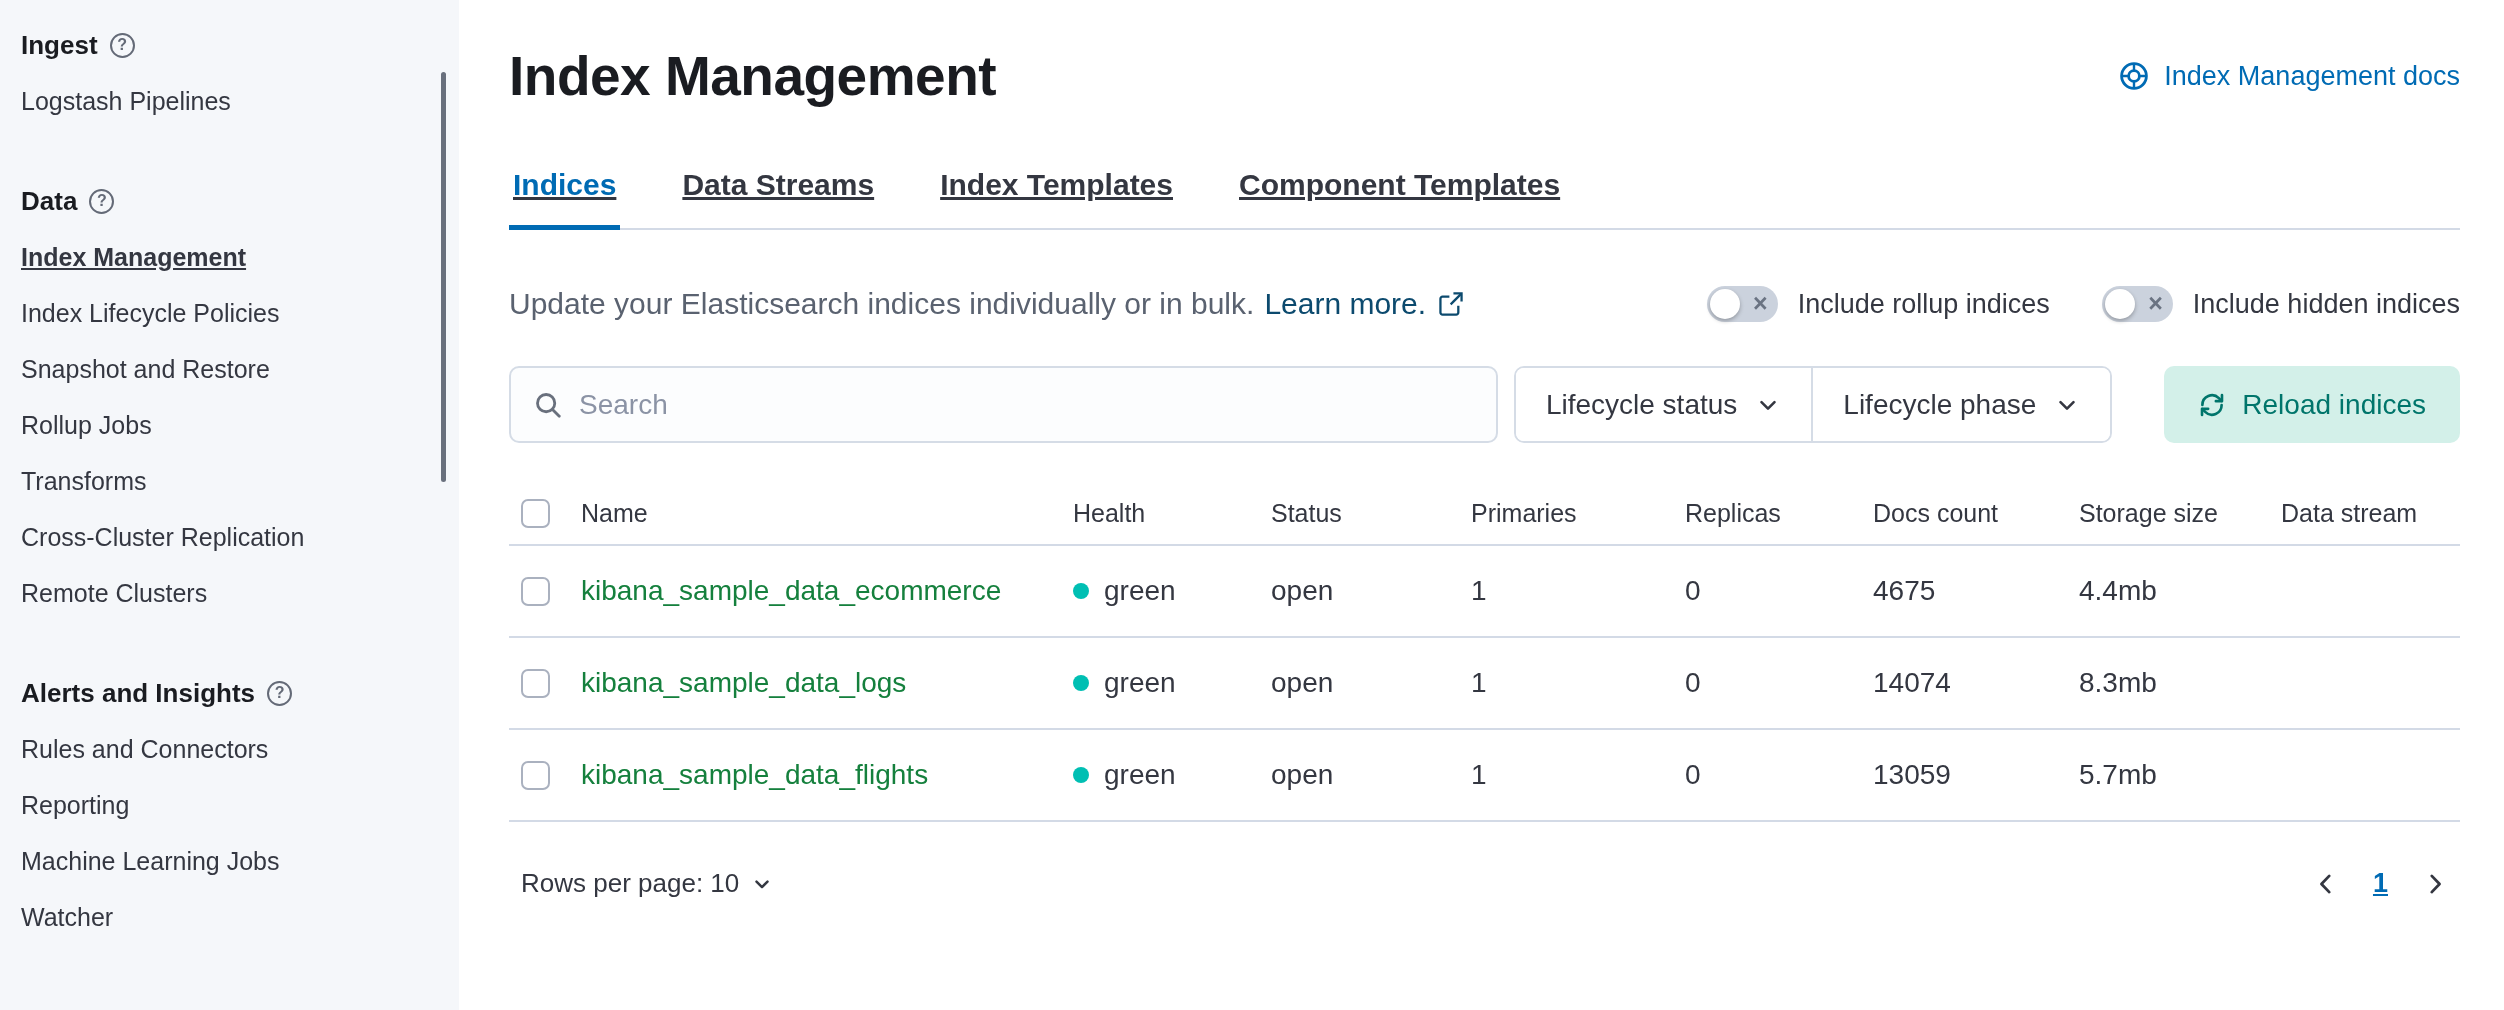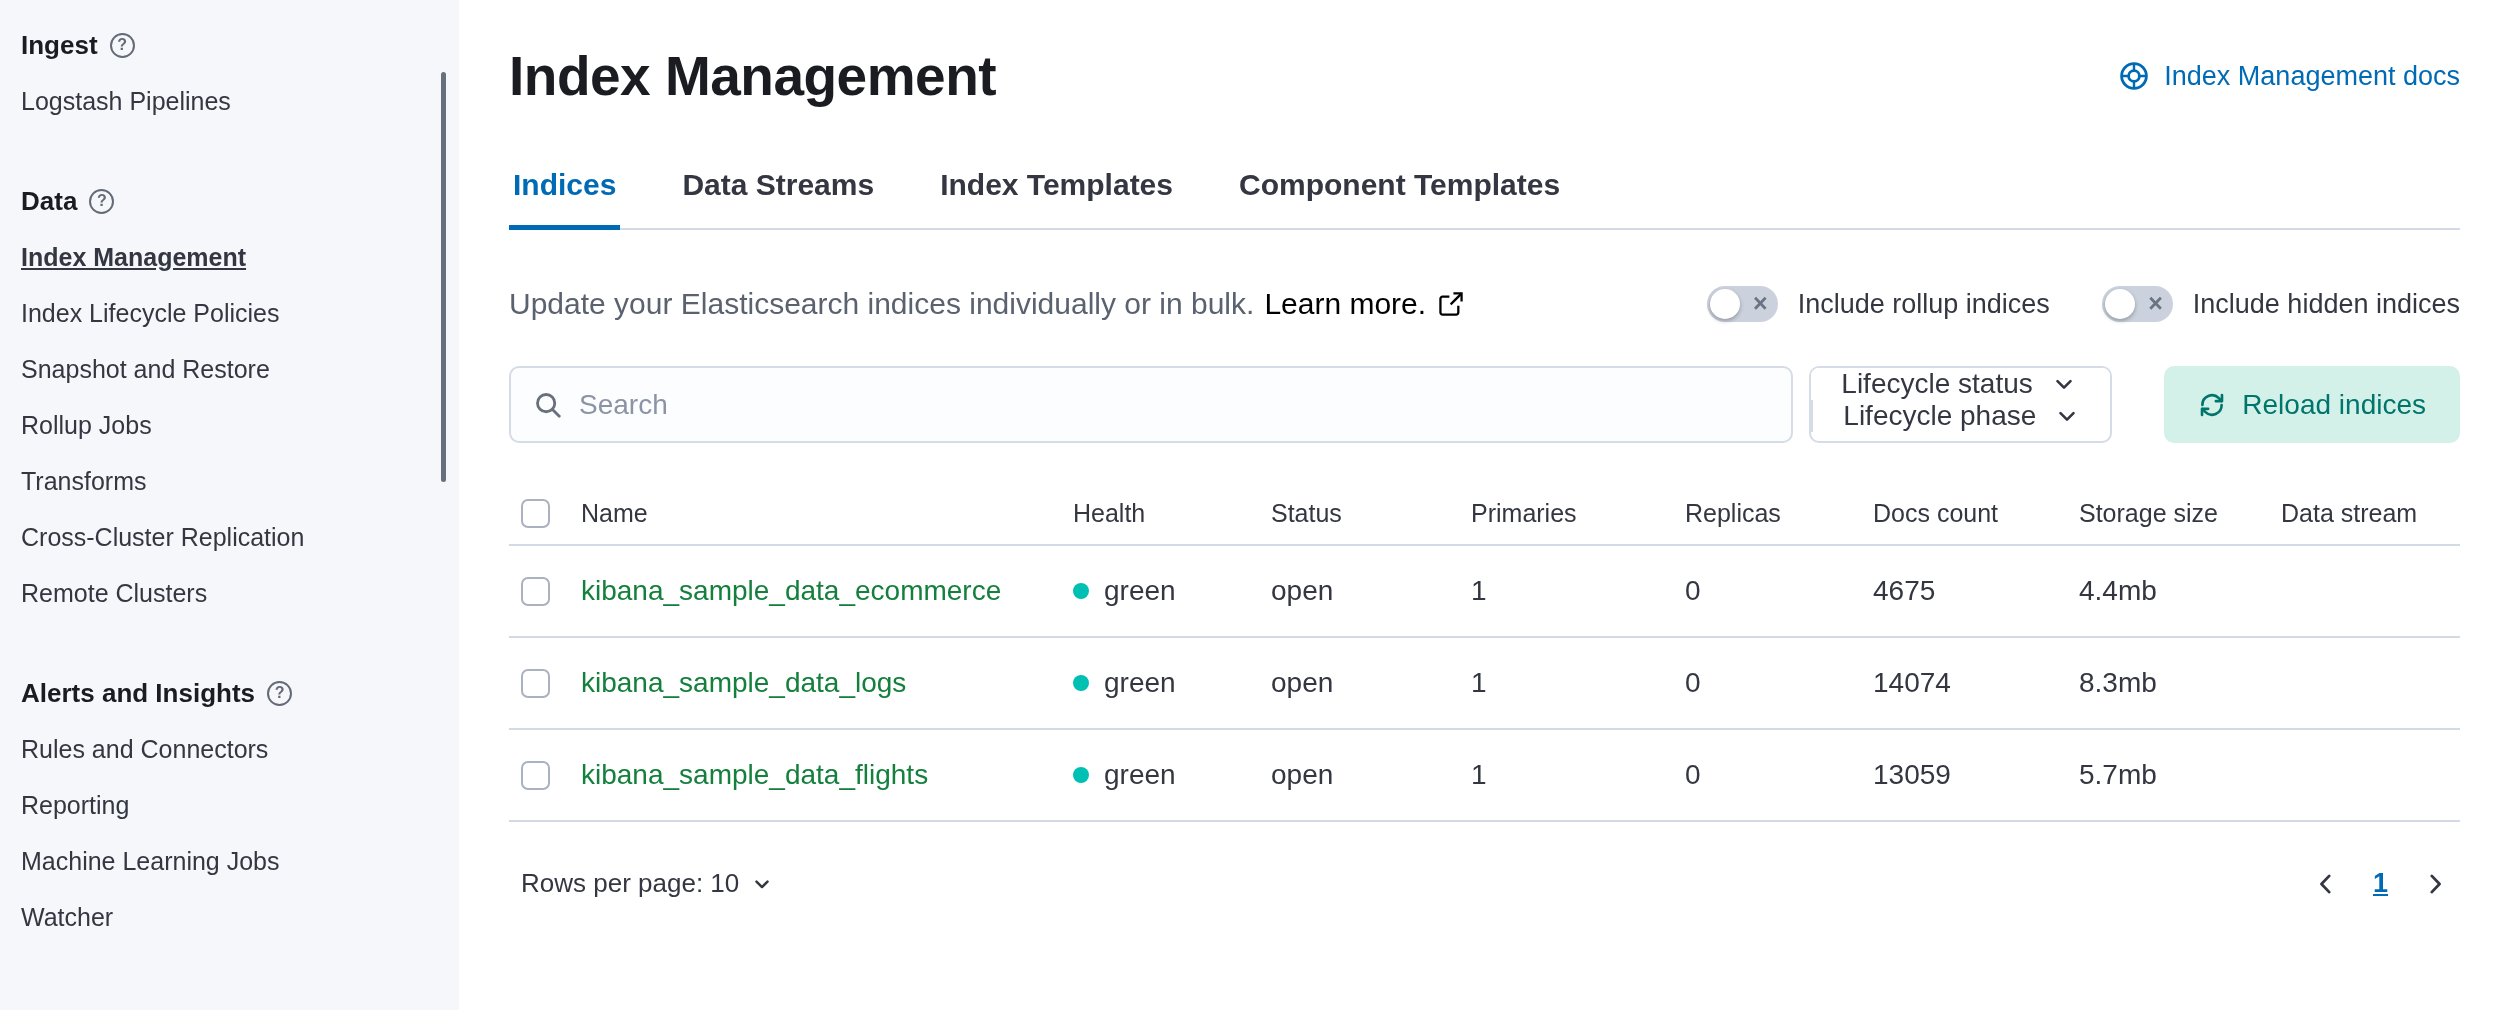--- a/index.html
+++ b/index.html
@@ -17,41 +17,41 @@
   .help-icon { display: inline-flex; align-items: center; justify-content: center; width: 25px; height: 25px; margin-left: 12px; border: 2px solid #646a77; border-radius: 50%; font-size: 16px; font-weight: 700; color: #646a77; flex: 0 0 auto; }
   .nav-item { display: flex; align-items: center; height: 56px; padding-left: 21px; font-size: 25px; color: #343741; text-decoration: none; cursor: pointer; }
   .nav-item.selected { font-weight: 700; text-decoration: underline; }
 
   
   .main { flex: 1; min-width: 0; padding: 44px 44px 0 50px; }
   .page-header { display: flex; justify-content: space-between; align-items: center; }
   .page-title { font-size: 55px; font-weight: 700; letter-spacing: -0.5px; color: #1a1c21; }
   .docs-link { display: inline-flex; align-items: center; gap: 14px; color: #006BB4; font-size: 27px; font-weight: 500; text-decoration: none; cursor: pointer; }
 
-  .tabs { display: flex; margin-top: 60px; border-bottom: 2px solid #D3DAE6; }
+  .tabs { display: flex; margin-top: 60px; border-bottom: 2px solid #D3DAE6; text-decoration: underline; }
   .tab { position: relative; margin-right: 58px; padding: 0 4px 26px 4px; font-size: 30px; font-weight: 600; color: #343741; cursor: pointer; }
   .tab.active { color: #006BB4; }
   .tab.active::after { content: ""; position: absolute; left: 0; right: 0; bottom: -2px; height: 5px; background: #006BB4; }
 
   .desc-row { display: flex; align-items: center; margin-top: 56px; }
   .desc-text { font-size: 30px; color: #5a6270; white-space: nowrap; }
-  .learn-more { display: inline-flex; align-items: center; gap: 12px; font-size: 30px; color: #000000; text-decoration: none; cursor: pointer; margin-left: 10px; }
+  .learn-more { display: inline-flex; align-items: center; gap: 12px; font-size: 30px; color: #0c4a6e; text-decoration: none; cursor: pointer; margin-left: 10px; }
   .desc-spacer { flex: 1; }
   .switch-group { display: flex; align-items: center; gap: 20px; margin-left: 52px; flex: 0 0 auto; }
   .switch { position: relative; width: 71px; height: 36px; border-radius: 18px; background: #cbd2dd; cursor: pointer; flex: 0 0 auto; }
   .switch .thumb { position: absolute; left: 3px; top: 3px; width: 30px; height: 30px; border-radius: 50%; background: #fff; box-shadow: 0 2px 4px rgba(0,0,0,.28); }
   .switch .x-glyph { position: absolute; right: 10px; top: 50%; transform: translateY(-52%); font-size: 25px; line-height: 1; color: #6a7382; font-weight: 700; }
   .switch-label { font-size: 27px; color: #343741; white-space: nowrap; }
 
   .controls-row { display: flex; align-items: stretch; margin-top: 44px; }
   .search-box { flex: 1; display: flex; align-items: center; height: 77px; border: 2px solid #d5dce6; border-radius: 10px; background: #fcfdfe; padding: 0 22px; }
   .search-box input { flex: 1; border: none; outline: none; background: transparent; font-size: 28px; font-family: inherit; color: #3b82f6; margin-left: 16px; }
   .search-box input::placeholder { color: #8b93a5; }
   .search-icon-wrap { color: #69707d; display: flex; }
-  .filter-group { display: flex; border: 2px solid #d5dce6; border-radius: 10px; background: #fff; margin-left: 16px; overflow: hidden; flex-direction: column; }
+  .filter-group { display: flex; border: 2px solid #d5dce6; border-radius: 10px; background: #fff; margin-left: 16px; overflow: hidden; }
   .filter-btn { display: flex; align-items: center; gap: 18px; padding: 0 30px; font-size: 28px; color: #343741; cursor: pointer; background: #fff; border: none; font-family: inherit; }
   .filter-btn + .filter-btn { border-left: 2px solid #d5dce6; }
   .caret { display: flex; color: #343741; }
   .reload-btn { display: flex; align-items: center; justify-content: center; gap: 16px; min-width: 290px; padding: 0 34px; border: none; border-radius: 10px; background: #d3f0e9; color: #00756B; font-size: 28px; font-weight: 500; font-family: inherit; cursor: pointer; margin-left: 52px; }
 
   
   table { width: 100%; border-collapse: collapse; table-layout: fixed; margin-top: 40px; }
   th { font-size: 25px; font-weight: 400; text-align: left; padding: 16px 12px; border-bottom: 2px solid #D3DAE6; color: #343741; }
   td { font-size: 28px; padding: 29px 12px; border-bottom: 2px solid #D3DAE6; color: #343741; }
   .col-check { width: 60px; } .col-name { width: 492px; } .col-health { width: 198px; }

